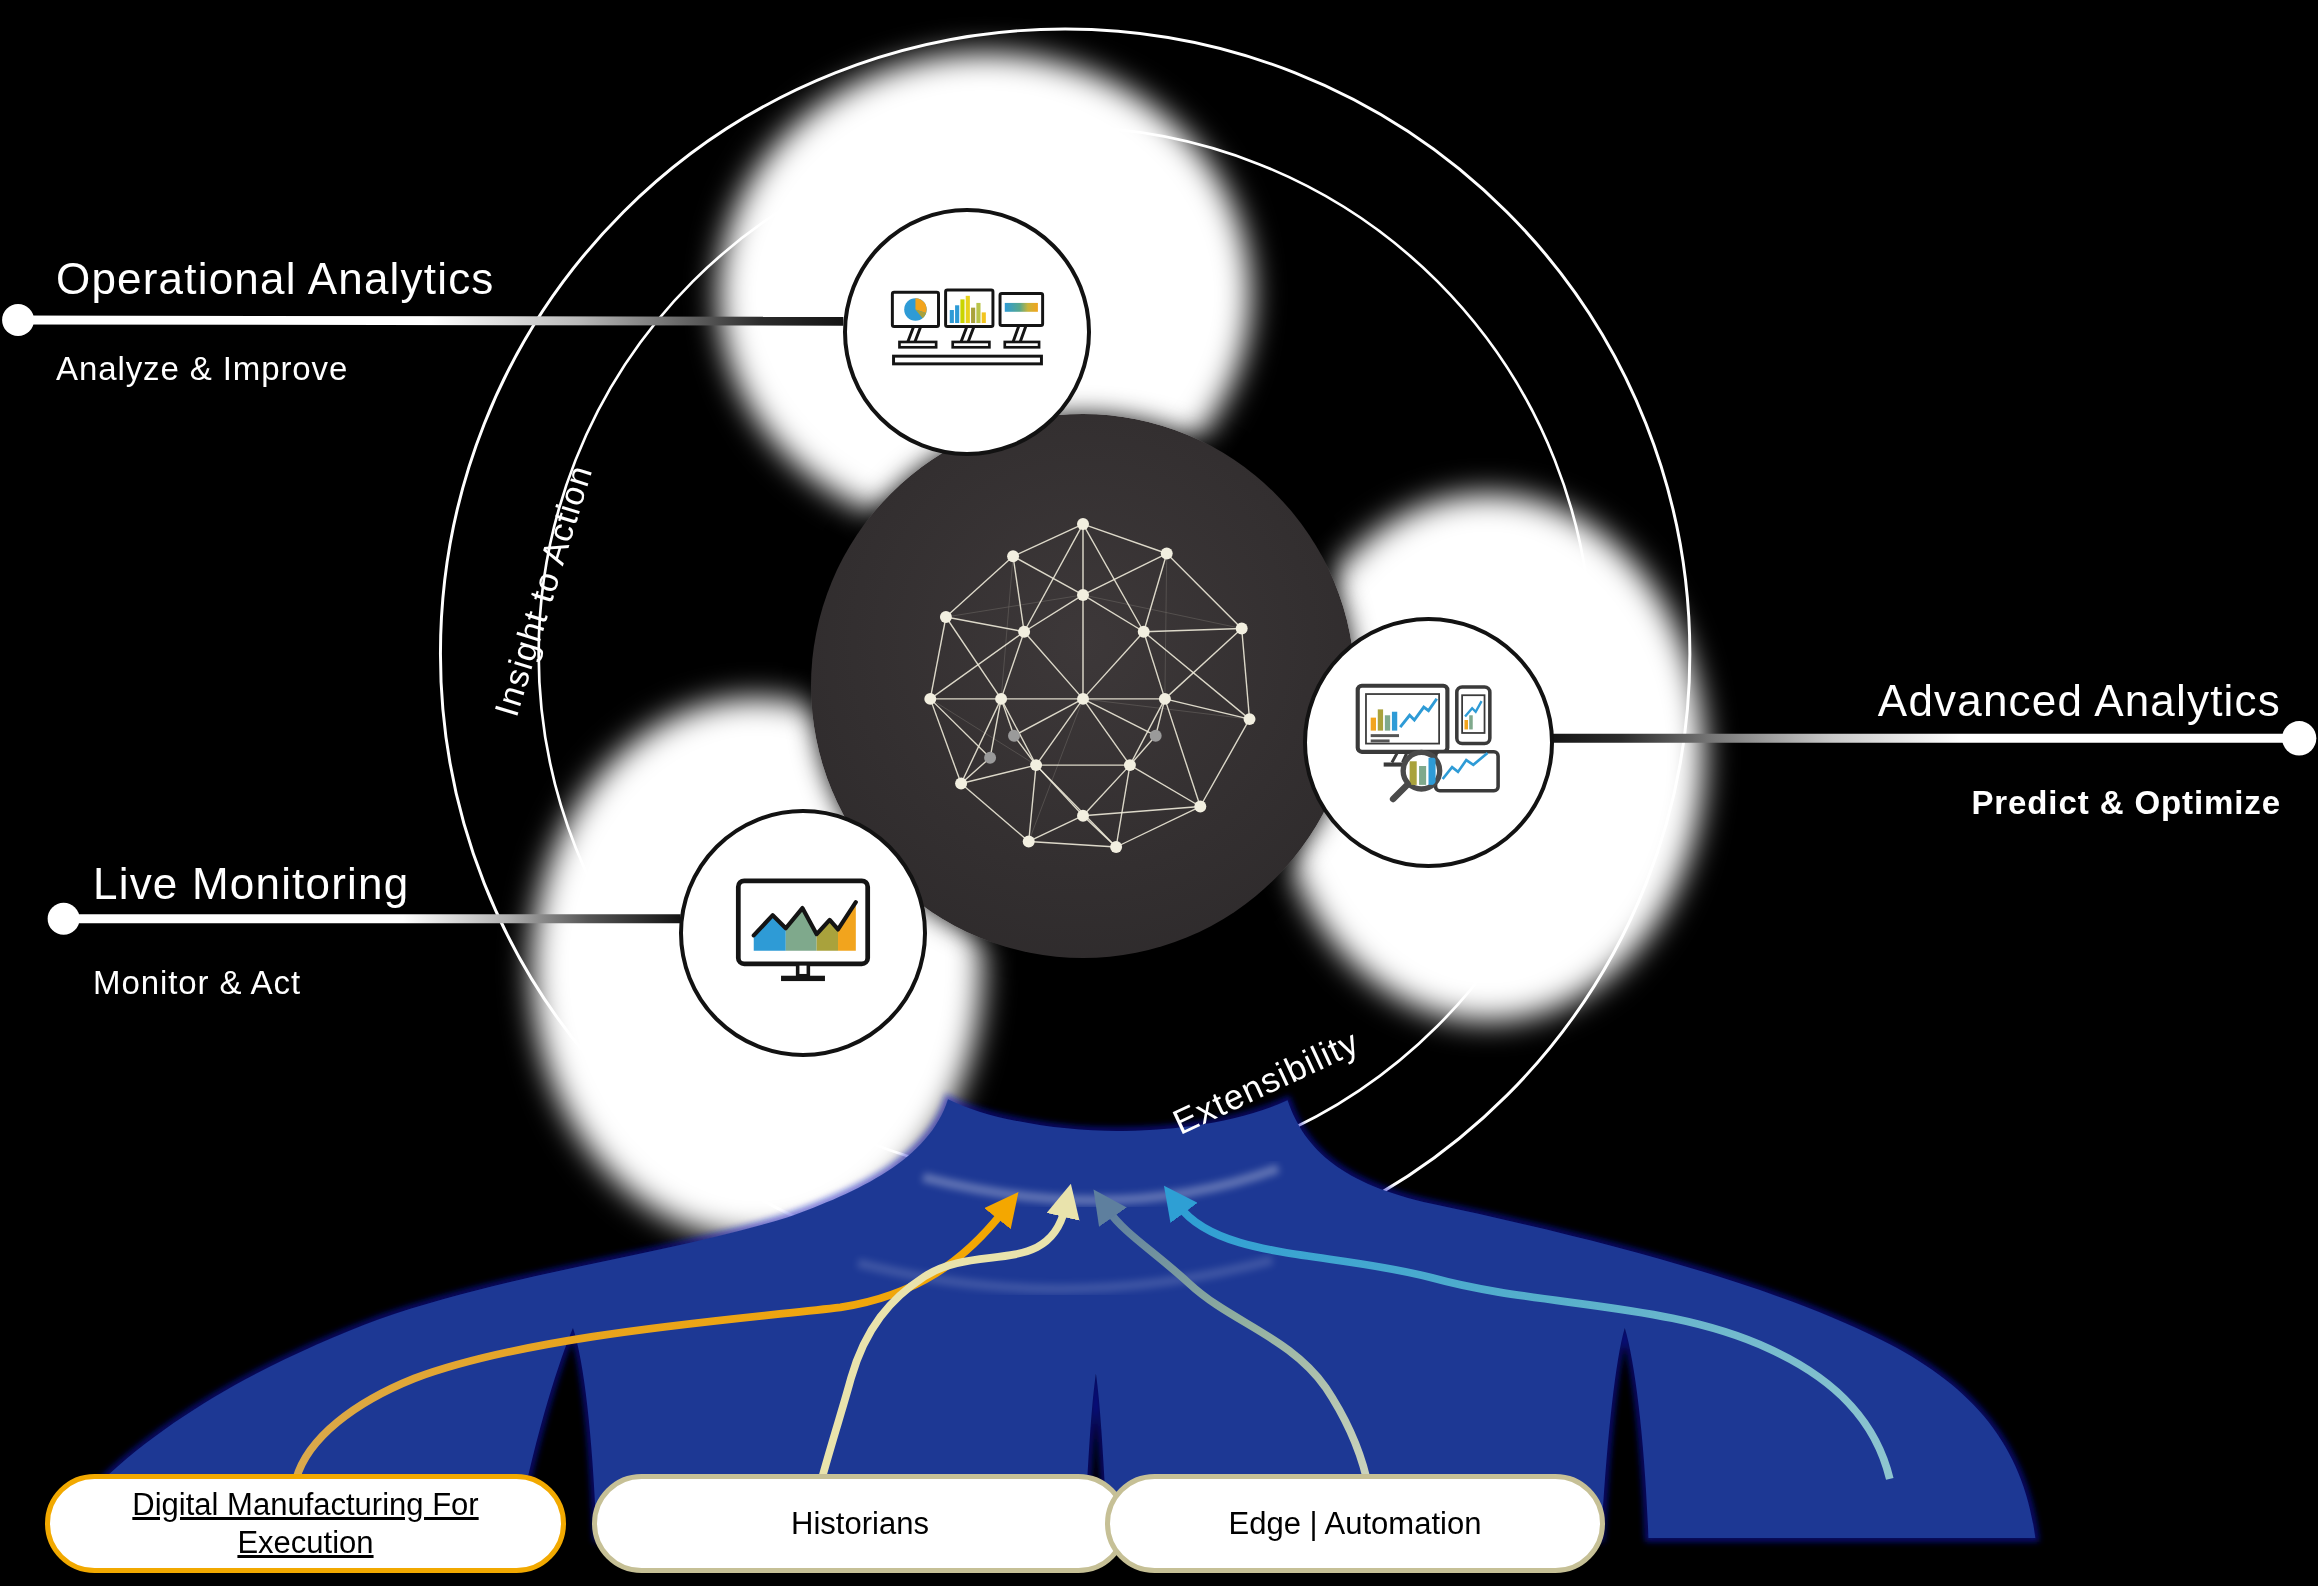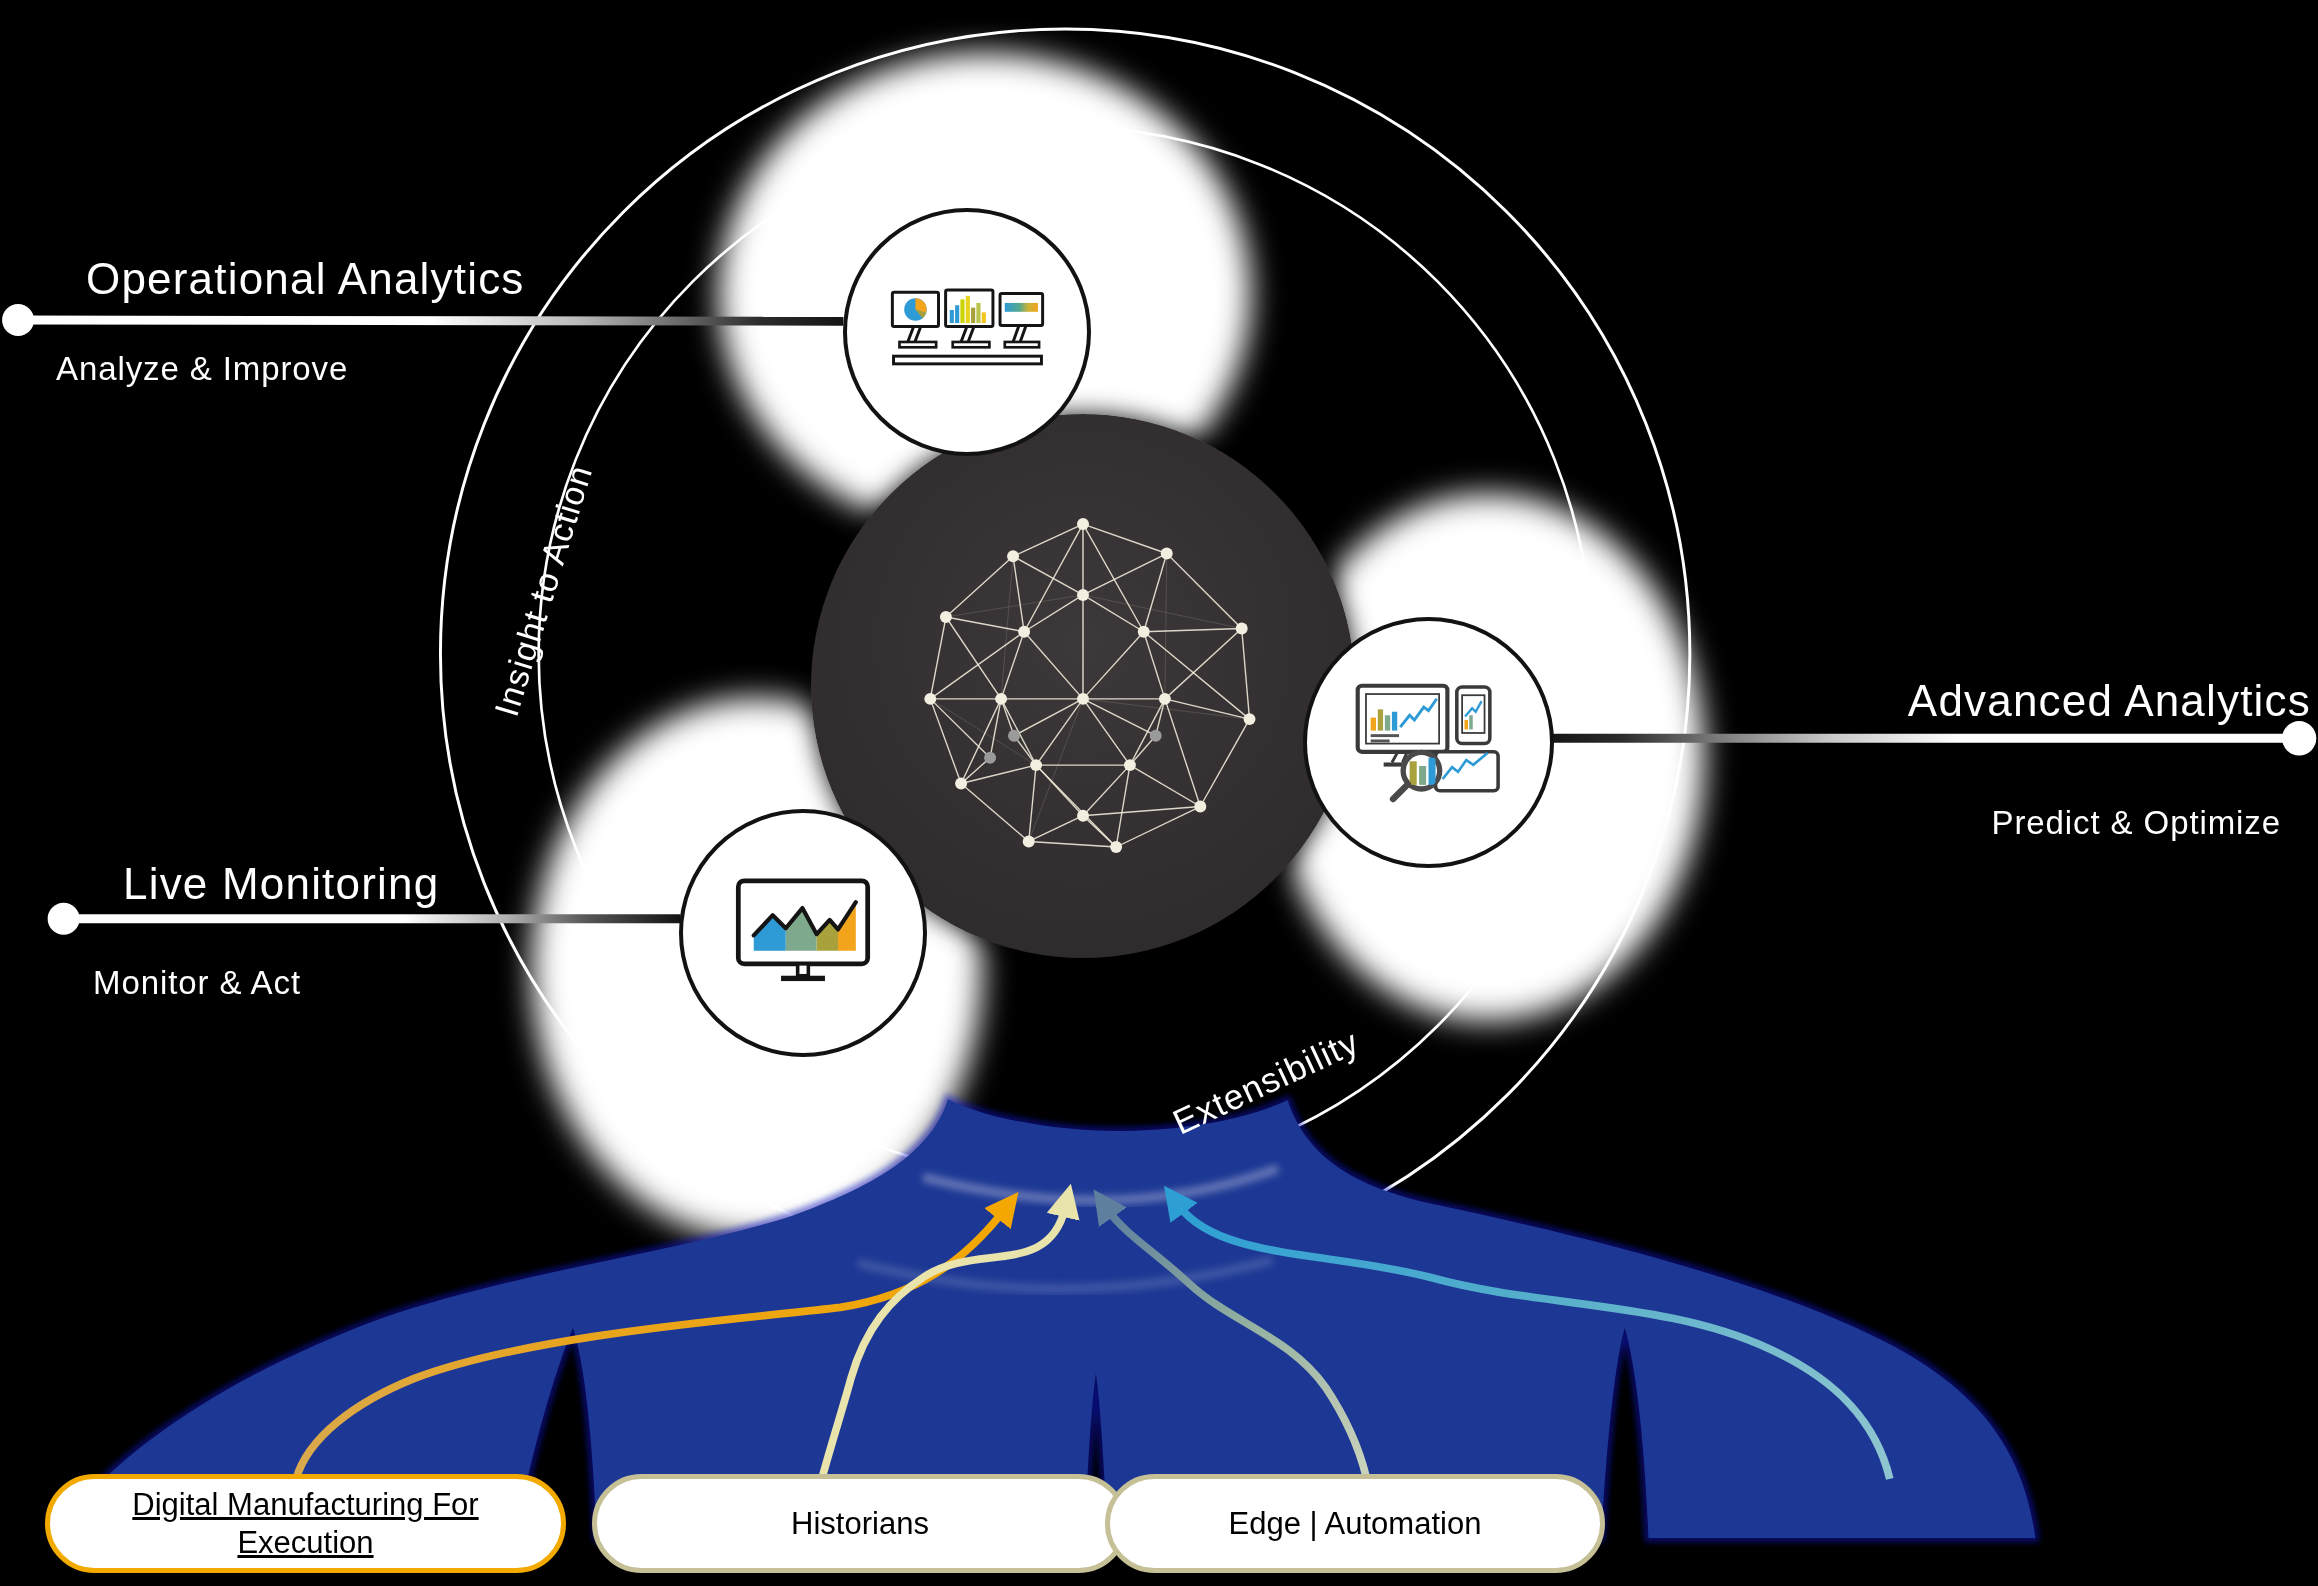--- a/index.html
+++ b/index.html
@@ -15,21 +15,21 @@
   .icon-circle{position:absolute;background:#fff;border:4.1px solid #121212;border-radius:50%;
                display:flex;align-items:center;justify-content:center;}
 
   
   .hub{position:absolute;border-radius:50%;
        background:radial-gradient(circle at 50% 42%, #3d3839 0%, #332f30 55%, #2b2829 100%);
        display:flex;align-items:center;justify-content:center;
        box-shadow:0 0 24px rgba(0,0,0,.9);}
 
   
-  .callout-title{position:absolute;color:#fff;font-size:44px;letter-spacing:1.2px;white-space:nowrap;margin-left:30px;}
+  .callout-title{position:absolute;color:#fff;font-size:44px;letter-spacing:1.2px;white-space:nowrap;}
   .callout-sub{position:absolute;color:#fff;font-size:33px;letter-spacing:0.9px;white-space:nowrap;text-align:center;}
   .right-align{text-align:right;width:651px;}
 
   
   .arc-label{position:absolute;color:#fff;white-space:nowrap;text-align:center;}
   .arc-label.insight{left:354px;top:571px;width:379px;font-size:34px;letter-spacing:1.2px;
                      transform:rotate(-73deg);}
   .arc-label.extensibility{left:1112px;top:1062px;width:308px;font-size:35px;letter-spacing:1.2px;
                      transform:rotate(-25deg);}
 
@@ -341,21 +341,21 @@
     </svg>
   </div>
 
   <div class="callout-title" style="left:56px;top:254px;">Operational Analytics</div>
   <div class="callout-sub" style="left:56px;top:350px;">Analyze &amp; Improve</div>
 
   <div class="callout-title" style="left:93px;top:859px;">Live Monitoring</div>
   <div class="callout-sub" style="left:93px;top:964px;">Monitor &amp; Act</div>
 
   <div class="callout-title right-align" style="left:1630px;top:676px;">Advanced Analytics</div>
-  <div class="callout-sub right-align" style="left:1630px;top:804px;">Predict &amp; Optimize</div>
+  <div class="callout-sub right-align" style="left:1630px;top:784px;font-weight:bold;">Predict &amp; Optimize</div>
 
   <div class="arc-label insight">Insight to Action</div>
   <div class="arc-label extensibility">Extensibility</div>
 
   <div class="pill pill--orange" style="left:45px;width:521px;text-decoration:underline;">
       <span>Digital Manufacturing For Execution</span>
     </div>
   <div class="pill pill--khaki" style="left:592px;width:536px;">
       <span>Historians</span>
     </div>

